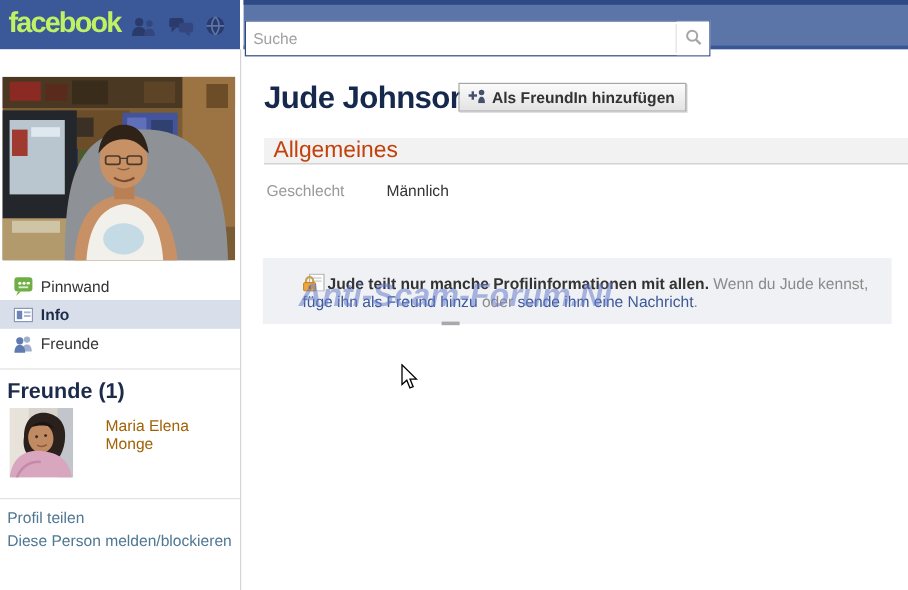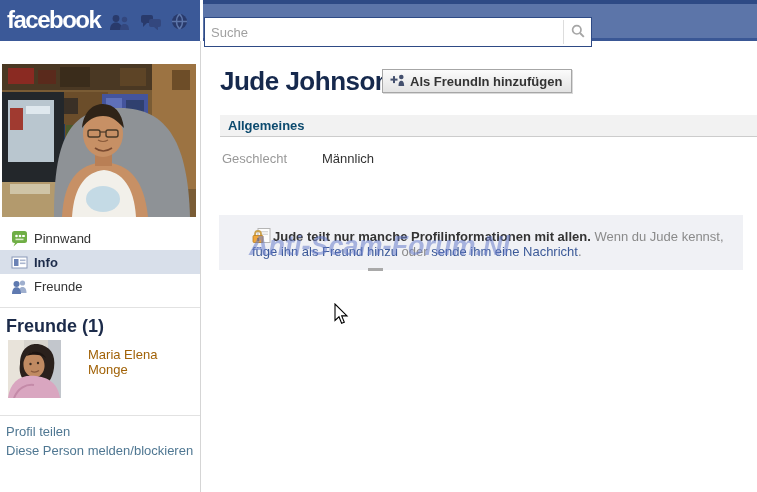--- a/index.html
+++ b/index.html
@@ -3,21 +3,21 @@
 <meta charset="utf-8">
 <style>
   * { margin:0; padding:0; box-sizing:border-box; }
   body { background:#fff; }
   #page {
     position:relative; width:757px; height:492px; overflow:hidden;
     background:#fff; font-family:"Liberation Sans", sans-serif;
   }
   
   .topbar-left { position:absolute; left:0; top:0; width:200px; height:41px; background:#3b5998; }
-  .logo { position:absolute; left:7px; top:6px; color:#ffffff; font-size:24px; font-weight:bold; letter-spacing:-1.5px; }
+  .logo { position:absolute; left:7px; top:6px; color:#bef264; font-size:24px; font-weight:bold; letter-spacing:-1.5px; }
   .topbar-icons { position:absolute; left:108px; top:13px; display:flex; gap:9px; align-items:center; }
   .topbar-icons svg { display:block; }
   .topbar-right { position:absolute; left:203px; top:0; width:554px; height:41px;
     background:#5c75a9; border-top:4px solid #2e4a85; border-bottom:3px solid #3a5795; }
   .searchbox { position:absolute; left:204px; top:17px; width:388px; height:30px;
     background:#fff; border:1px solid #2e4a85; display:flex; align-items:stretch; }
   .searchbox input { flex:1; border:none; outline:none; background:transparent;
     font-family:"Liberation Sans", sans-serif; font-size:13px; color:#666; padding:0 6px; }
   .searchbox input::placeholder { color:#a0a0a0; opacity:1; }
   .search-divider { width:1px; background:#ddd; margin:2px 0; }
@@ -37,21 +37,21 @@
   .side-link { position:absolute; left:6px; font-size:13px; color:#4f7792; cursor:pointer; }
   
   .page-title { position:absolute; left:220px; top:66px; font-size:26px; font-weight:bold;
     color:#16294d; letter-spacing:-0.5px; }
   .add-btn { position:absolute; left:382px; top:69px; height:24px; border:1px solid #a6a6a6;
     background:linear-gradient(#fbfbfb,#e3e3e3); box-shadow:1px 1px 0 #d9d9d9;
     font-family:"Liberation Sans", sans-serif; font-size:13px; font-weight:bold; color:#333;
     padding:0 9px 0 7px; display:flex; align-items:center; gap:5px; cursor:pointer; }
   .section-bar { position:absolute; left:220px; top:115px; width:537px; height:22px;
     background:#f2f2f2; border-bottom:1px solid #cccccc; display:flex; align-items:center; }
-  .section-bar span { margin-left:8px; font-size:13px; font-weight:bold; color:#0c4a6e; }
+  .section-bar span { margin-left:8px; font-size:19px; font-weight:normal; color:#c2410c; }
   .field-label { position:absolute; left:222px; top:151px; font-size:13px; color:#999; }
   .field-value { position:absolute; left:322px; top:151px; font-size:13px; color:#333; }
   .notice { position:absolute; left:219px; top:215px; width:524px; height:55px; background:#f0f1f5; }
   .notice-inner { margin:13px 10px 0 33px; font-size:13px; line-height:15px; color:#8a8a8a; }
   .lock-icon { display:inline-block; width:19px; height:15px; vertical-align:-2px; margin-right:2px; }
   .notice-bold { font-weight:bold; color:#333; }
   .notice-link { color:#3b5998; cursor:pointer; }
   .notice-dash { position:absolute; left:368px; top:268px; width:15px; height:3px; background:#a9a9a9; }
   .watermark { position:absolute; left:249px; top:231px; font-size:27px; font-weight:bold; font-style:italic;
     color:rgba(106,126,202,0.55); white-space:nowrap; pointer-events:none; z-index:9; }

